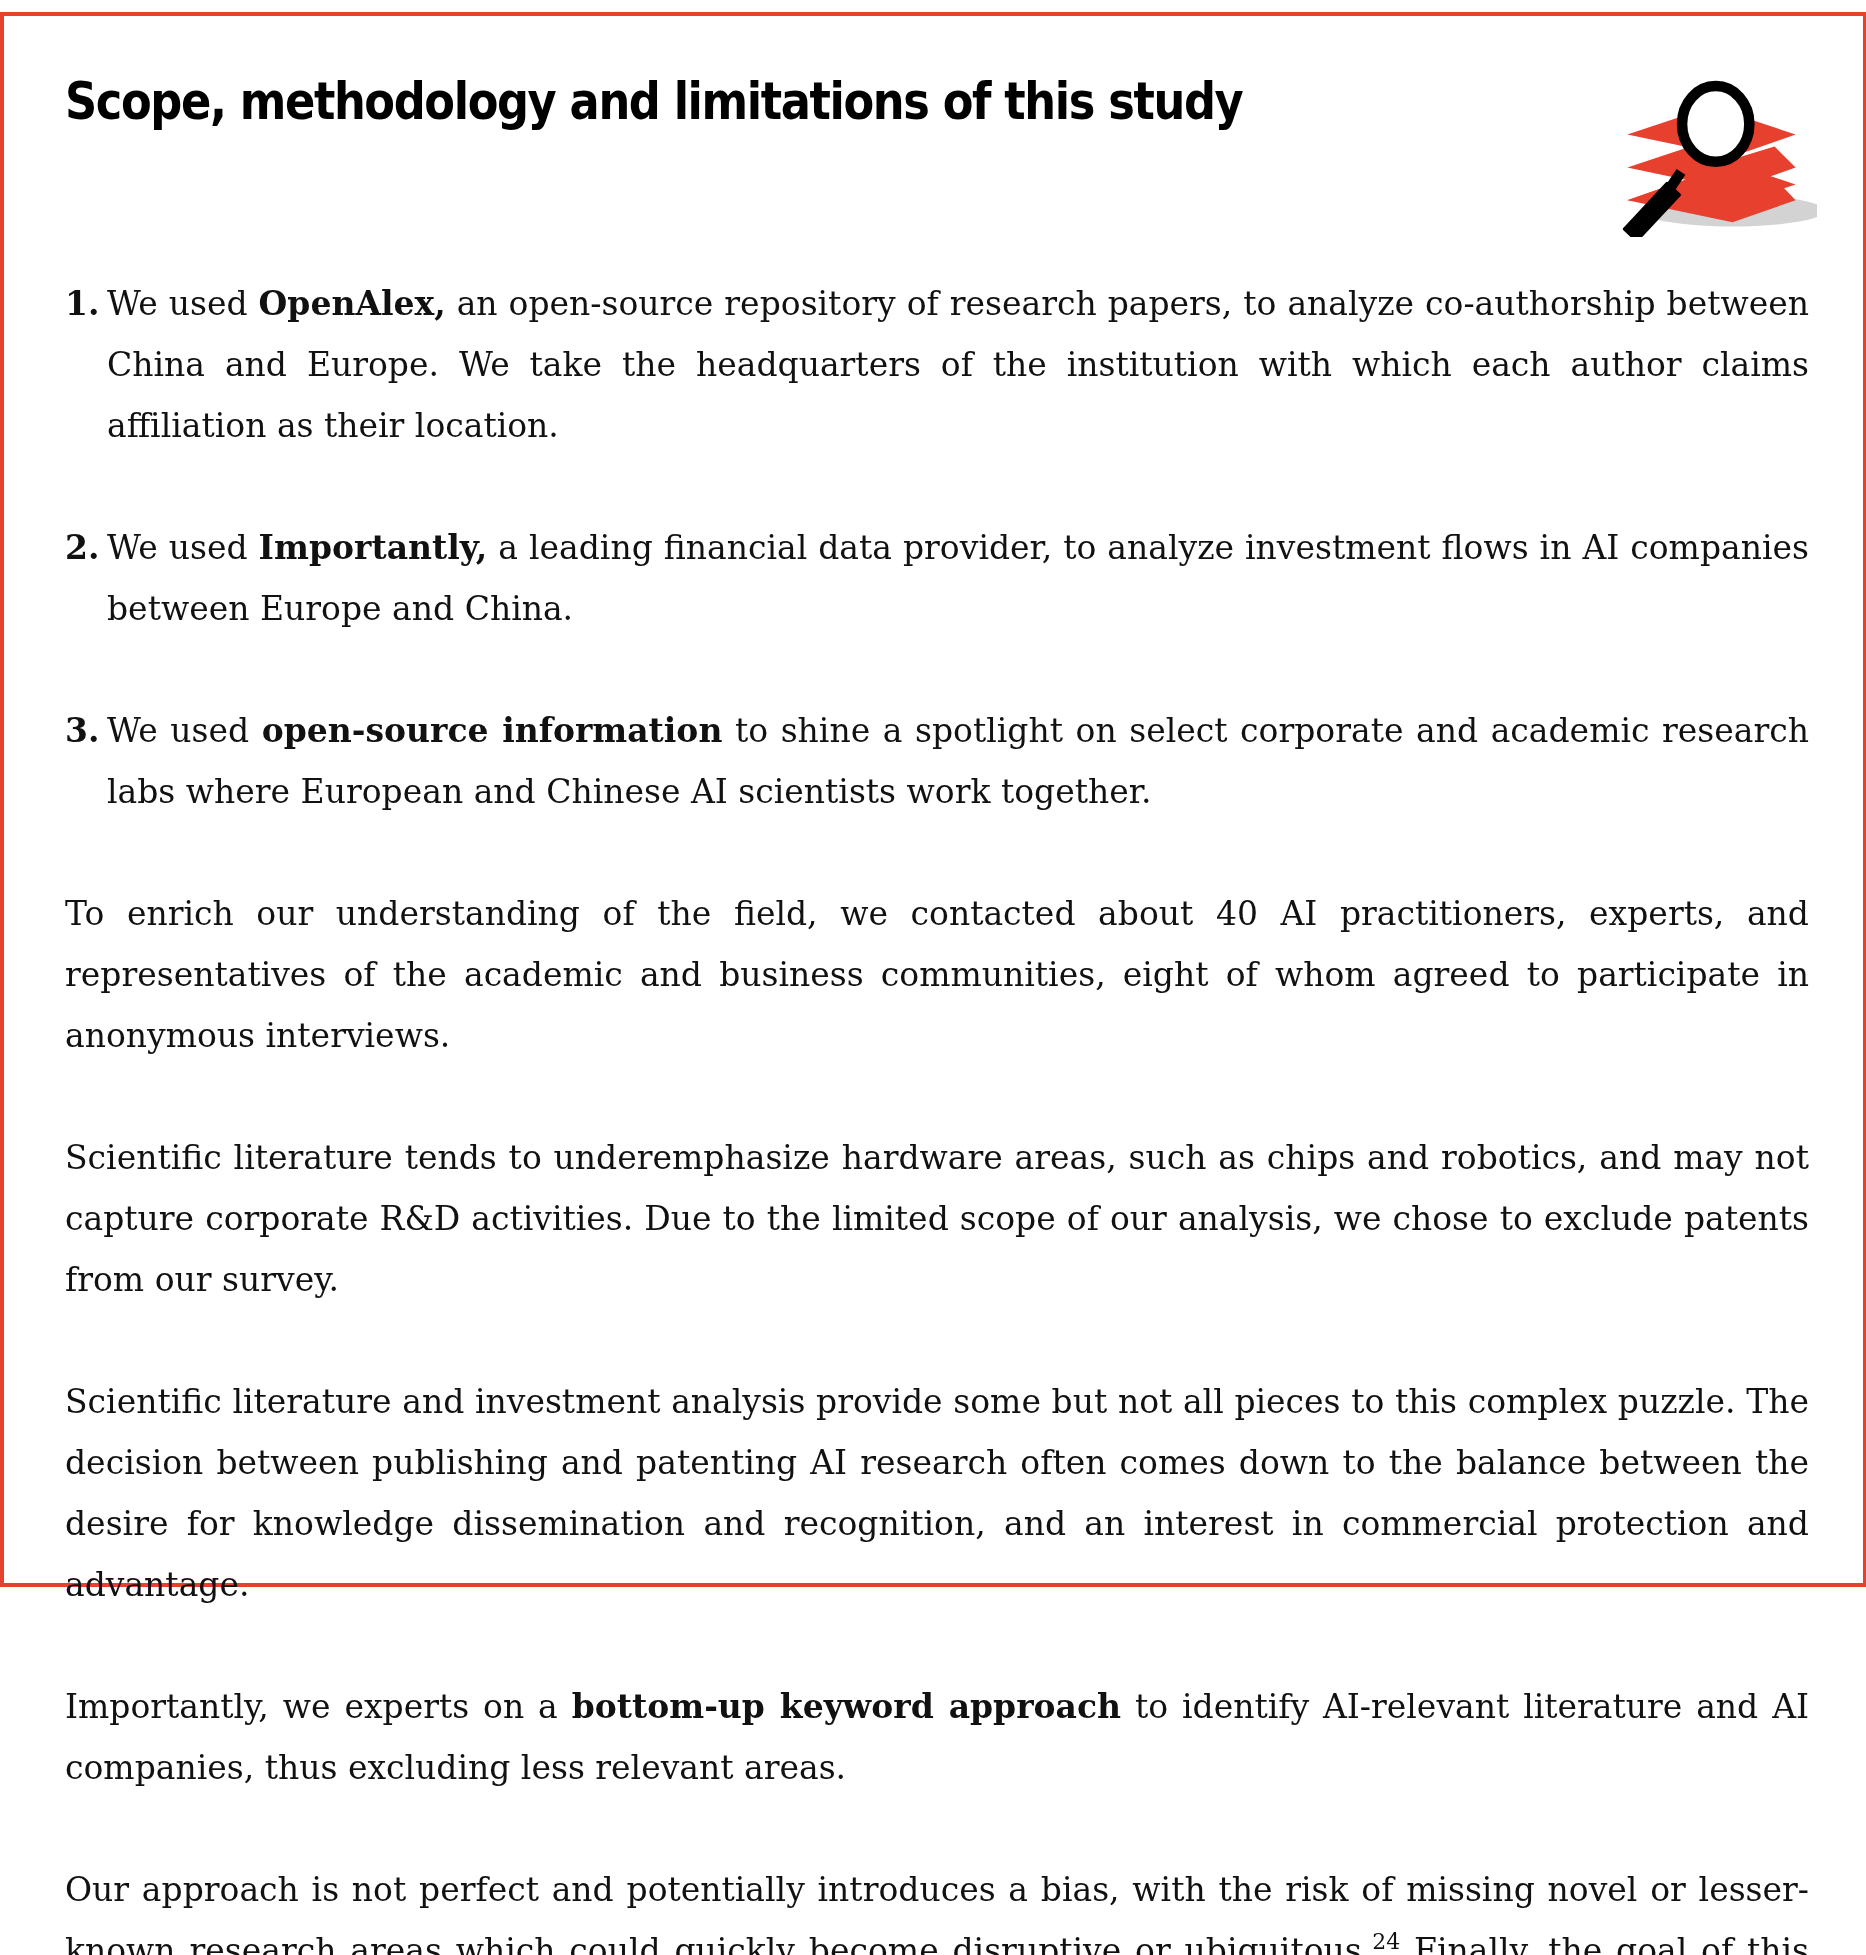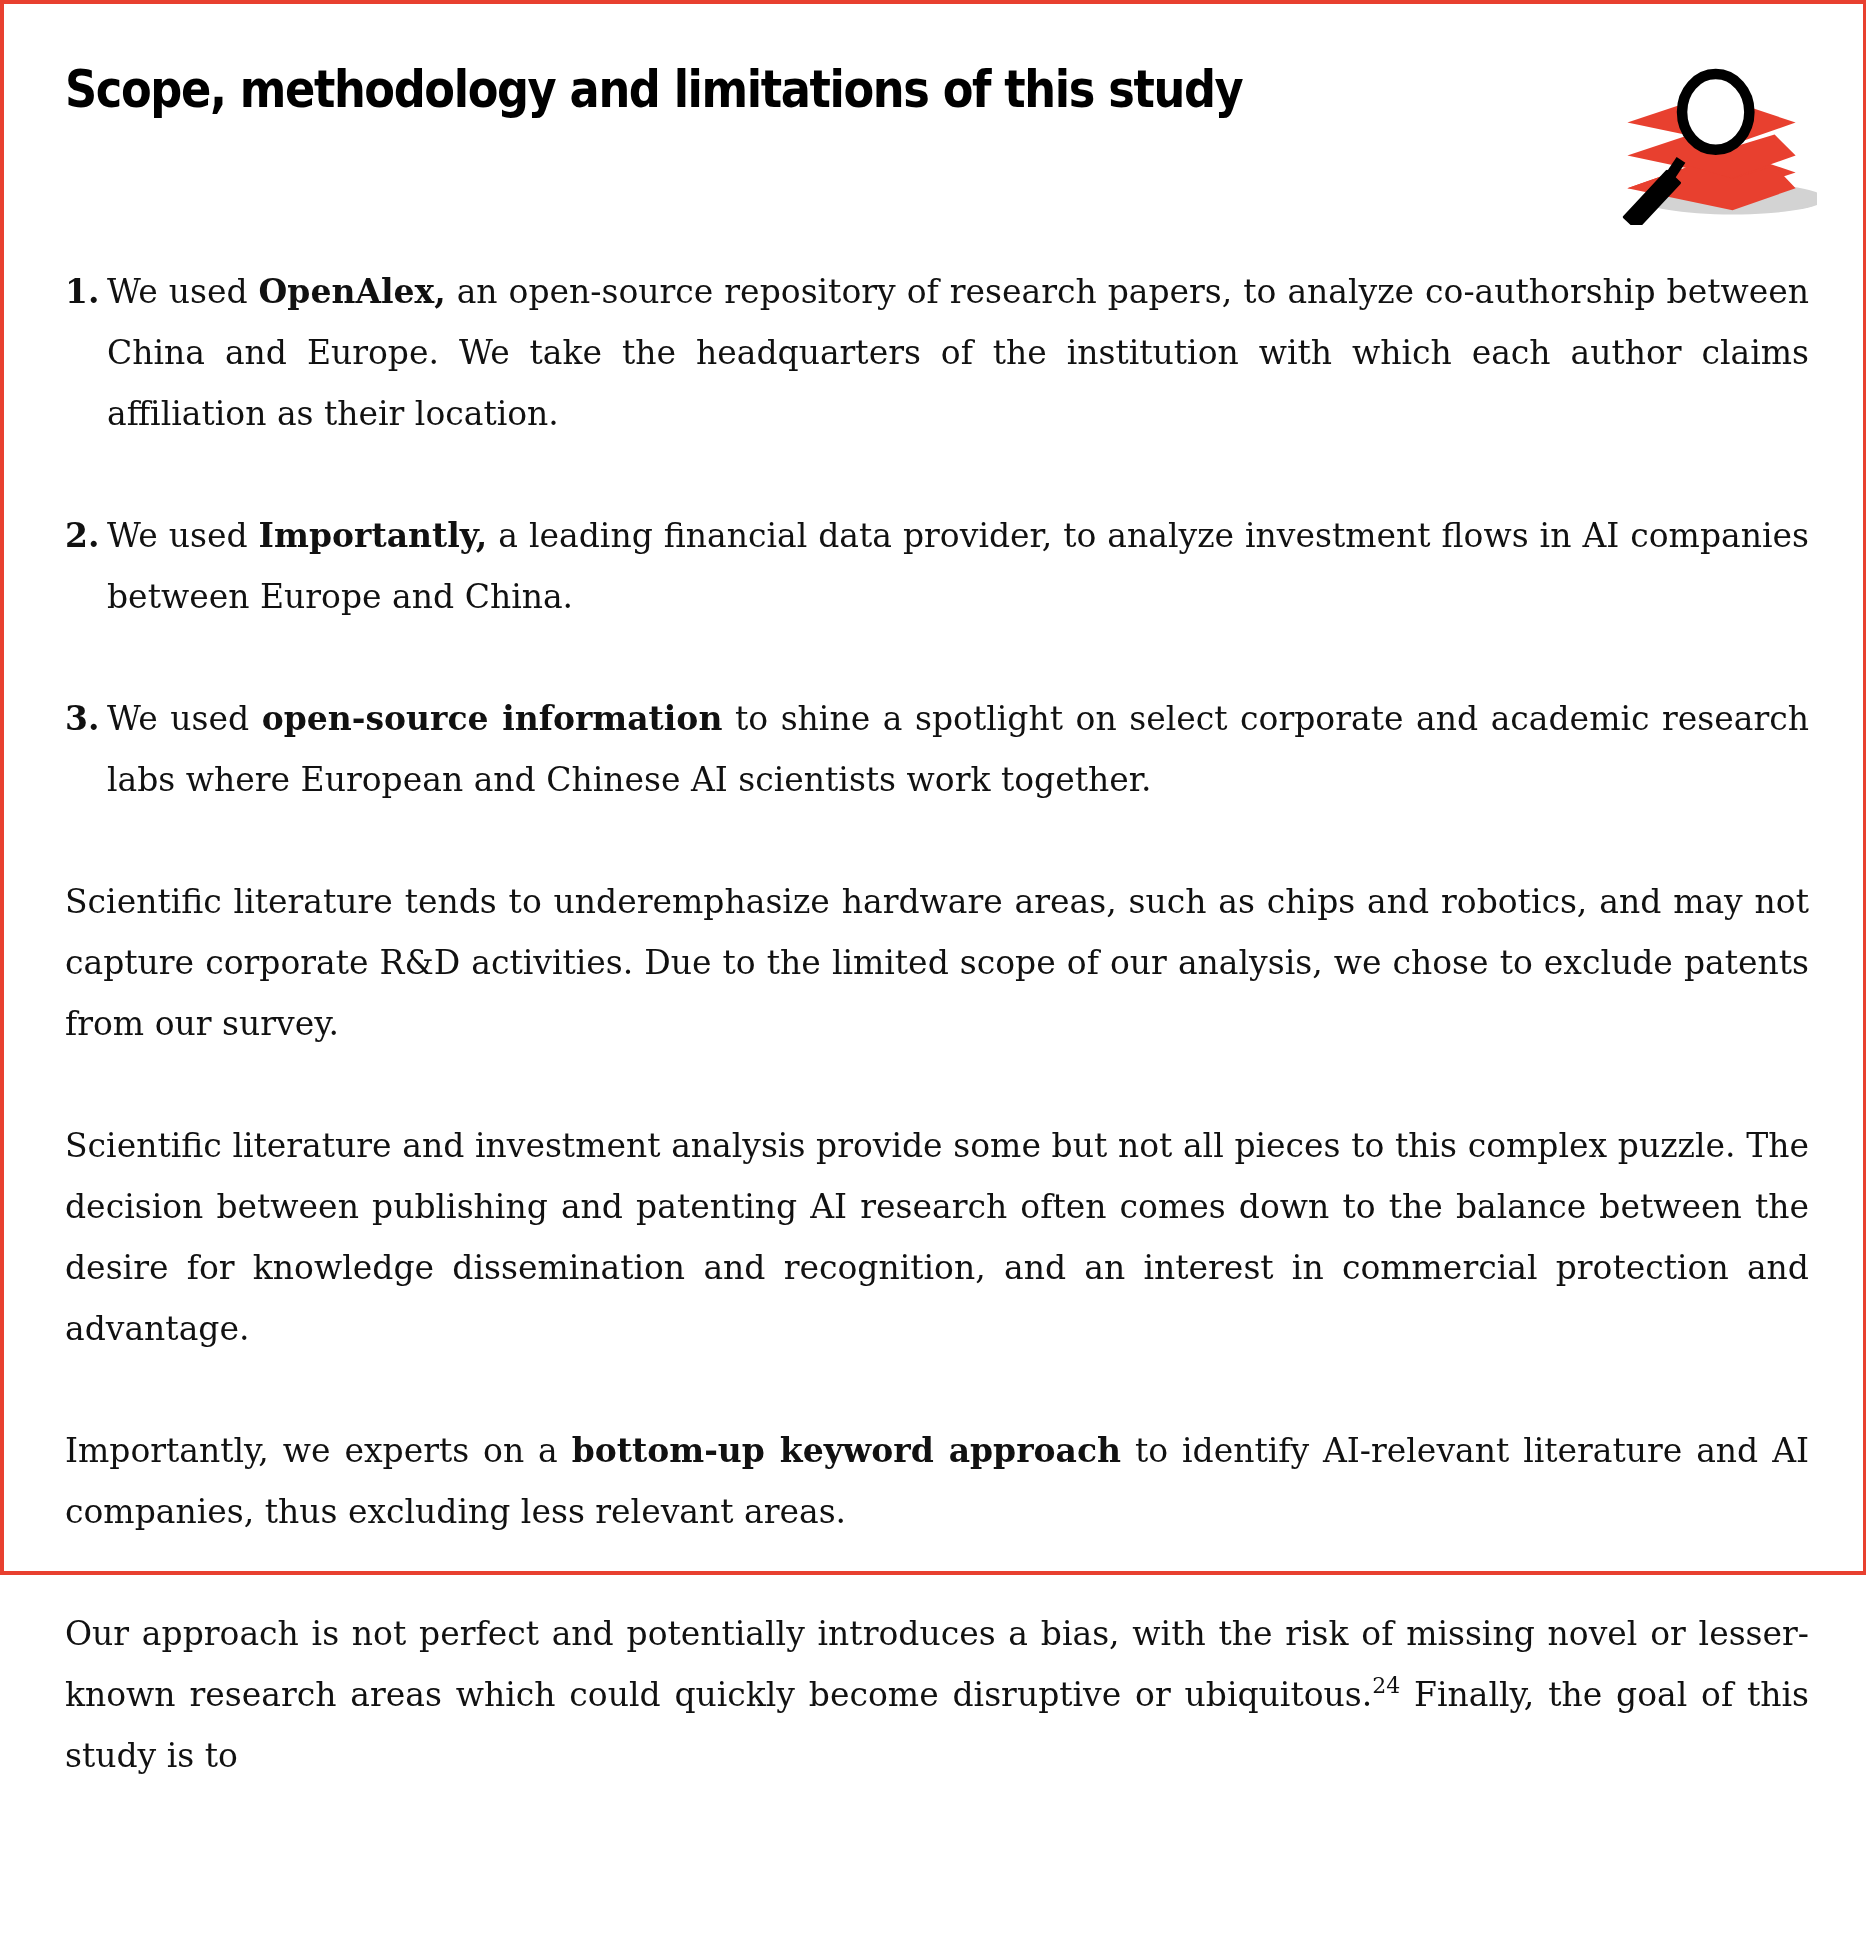--- a/index.html
+++ b/index.html
@@ -1,18 +1,18 @@
 <!DOCTYPE html>
 <html style="font-size:8.4px"><head>
 <meta charset="utf-8">
 <style>
   html, body { margin: 0; padding: 0; background: #ffffff; }
   body { width: 1867px; height: 1955px; position: relative; overflow: hidden; }
   .frame {
-    position: absolute; left: 0; top: 0; width: 1867px; height: 1575px;
+    position: absolute; left: 0; top: 12px; width: 1867px; height: 1575px;
     box-sizing: border-box; border: 4.2px solid #E8402F; background: #fff;
   }
   .title {
     position: absolute; left: 61px; top: 55px;
     font-family: "DejaVu Sans", sans-serif; font-weight: bold;
     font-size: 52px; letter-spacing: -1.6px; color: #000; margin: 0;
     transform: scaleX(0.86); transform-origin: left top;
   }
   .icon { position: absolute; left: 1602px; top: 58px; width: 211px; height: 163px; }
   .content {
@@ -59,20 +59,21 @@
     <div class="item">
       <span class="num">2.</span>
       <span class="txt"><span>We used </span><b>Importantly,</b><span> a leading financial data provider, to analyze investment flows in AI companies between Europe and China.</span></span>
     </div>
 
     <div class="item">
       <span class="num">3.</span>
       <span class="txt"><span>We used </span><b>open-source information</b><span> to shine a spotlight on select corporate and academic research labs where European and Chinese AI scientists work together.</span></span>
     </div>
 
+    <p>To enrich our understanding of the field, we contacted about 40 AI practitioners, experts, and representatives of the academic and business communities, eight of whom agreed to participate in anonymous interviews.</p>
 
     <p>Scientific literature tends to underemphasize hardware areas, such as chips and robotics, and may not capture corporate R&amp;D activities. Due to the limited scope of our analysis, we chose to exclude patents from our survey.</p>
 
     <p>Scientific literature and investment analysis provide some but not all pieces to this complex puzzle. The decision between publishing and patenting AI research often comes down to the balance between the desire for knowledge dissemination and recognition, and an interest in commercial protection and advantage.</p>
 
     <p><span>Importantly, we experts on a </span><b>bottom-up keyword approach</b><span> to identify AI-relevant literature and AI companies, thus excluding less relevant areas.</span></p>
 
     <p><span>Our approach is not perfect and potentially introduces a bias, with the risk of missing novel or lesser-known research areas which could quickly become disruptive or ubiquitous.</span><sup>24</sup><span> Finally, the goal of this study is to </span></p>
 
   </div>

